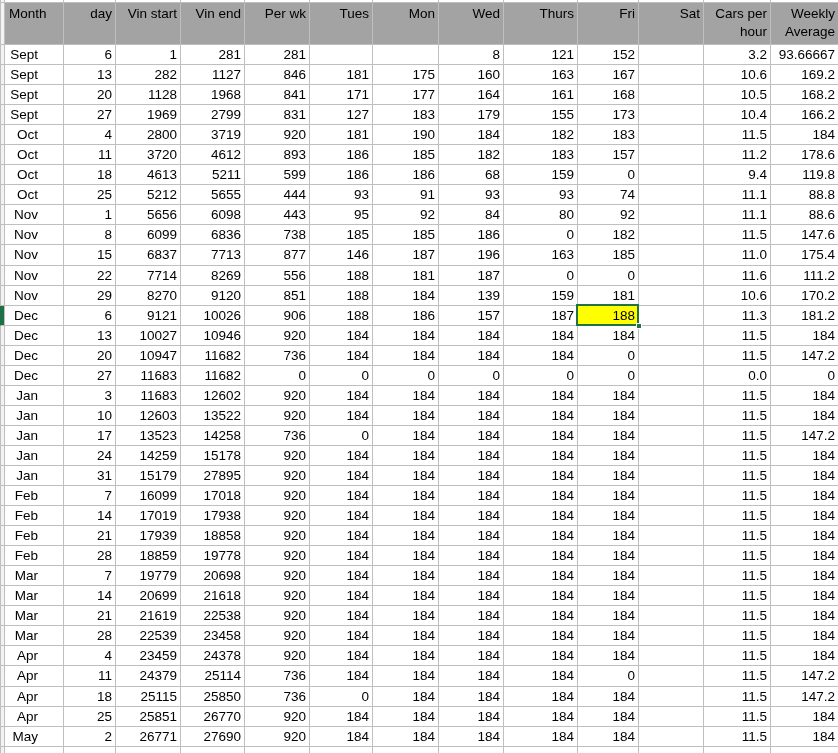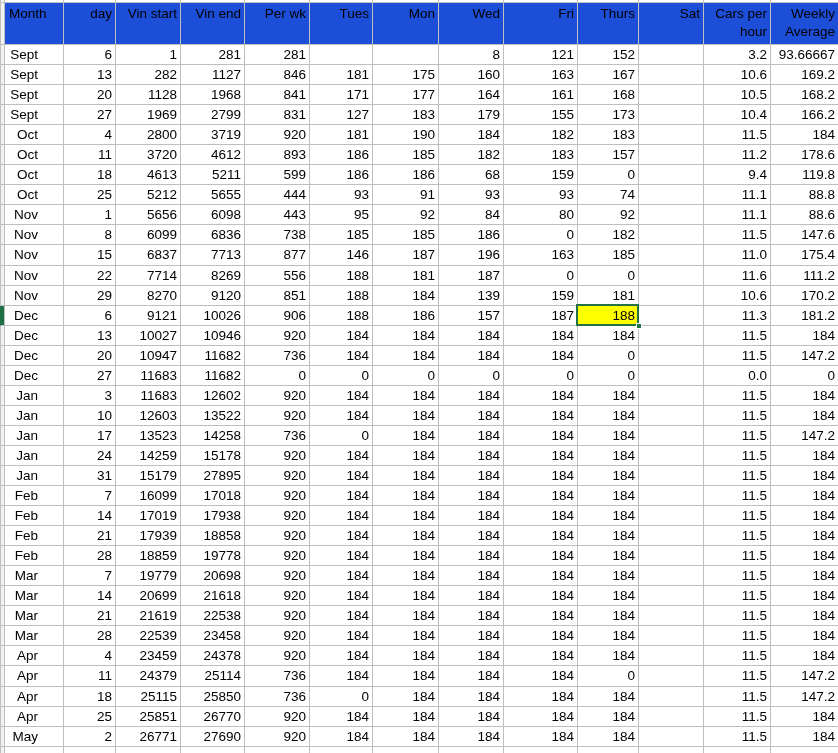--- a/index.html
+++ b/index.html
@@ -26,21 +26,21 @@
     border-bottom:1px solid var(--grid);
     min-width:0;
   }
   .strip{background:var(--headbg);border-left:1px solid var(--grid);}
   .strip.active{background:var(--rowgreen);border-left-color:var(--rowgreen);}
   .sliver{background:#fff;}
   .sliver.s0{background:var(--headbg);border-left:1px solid var(--grid);}
   .hcell{
     display:flex;align-items:flex-start;justify-content:flex-end;
     text-align:right;padding:2px 3px 0 0;line-height:18px;
-    white-space:normal;overflow:hidden;background:#1d4ed8;
+    white-space:normal;overflow:hidden;background:#a3a3a3;
   }
   .hcell.first{justify-content:flex-start;text-align:left;padding-left:4px;}
   .cell{
     display:flex;align-items:center;justify-content:flex-end;
     padding:0 3px 0 0;white-space:nowrap;overflow:hidden;background:#fff;
   }
   .cell.month{padding-right:25px;}
   .cell.sel{
     background:var(--selyellow);
     position:relative;z-index:3;overflow:visible;
@@ -75,22 +75,22 @@
     <div class="sliver"></div>
     <div class="strip"></div>
     <div class="hcell first">Month</div>
     <div class="hcell">day</div>
     <div class="hcell">Vin start</div>
     <div class="hcell">Vin end</div>
     <div class="hcell">Per wk</div>
     <div class="hcell">Tues</div>
     <div class="hcell">Mon</div>
     <div class="hcell">Wed</div>
+    <div class="hcell">Thurs</div>
     <div class="hcell">Fri</div>
-    <div class="hcell">Thurs</div>
     <div class="hcell">Sat</div>
     <div class="hcell">Cars per hour</div>
     <div class="hcell">Weekly Average</div>
     <div class="strip"></div>
     <div class="cell month">Sept</div>
     <div class="cell">6</div>
     <div class="cell">1</div>
     <div class="cell">281</div>
     <div class="cell">281</div>
     <div class="cell"></div>

